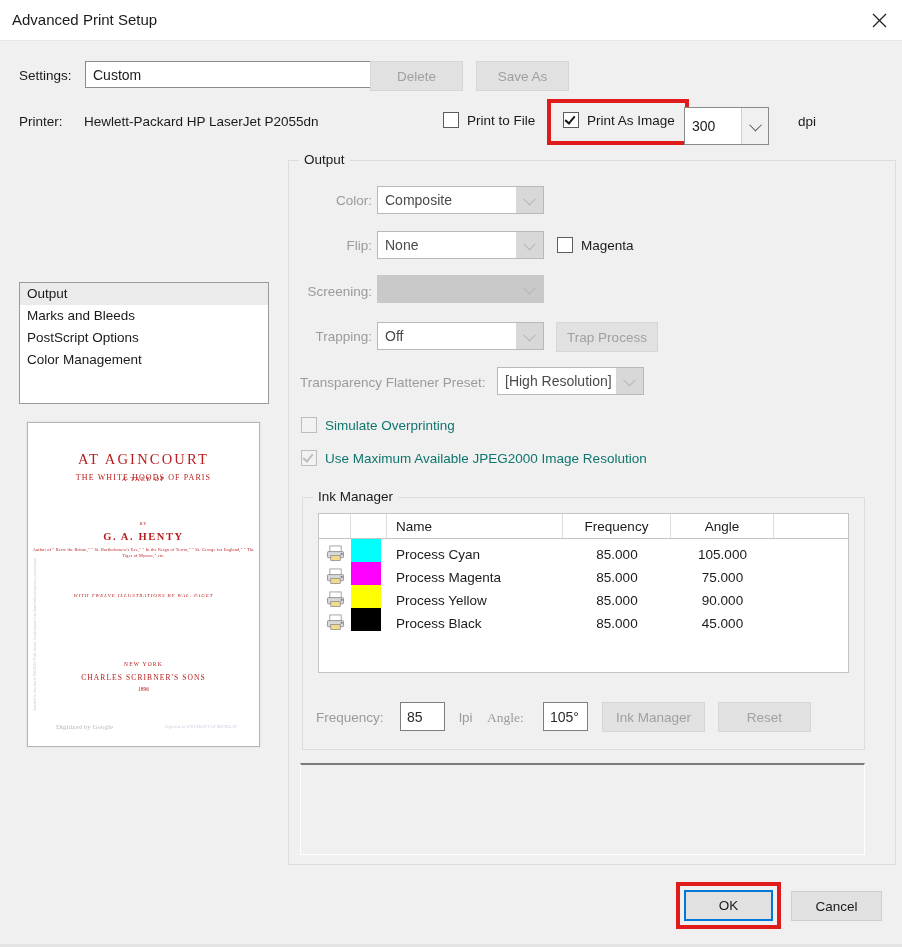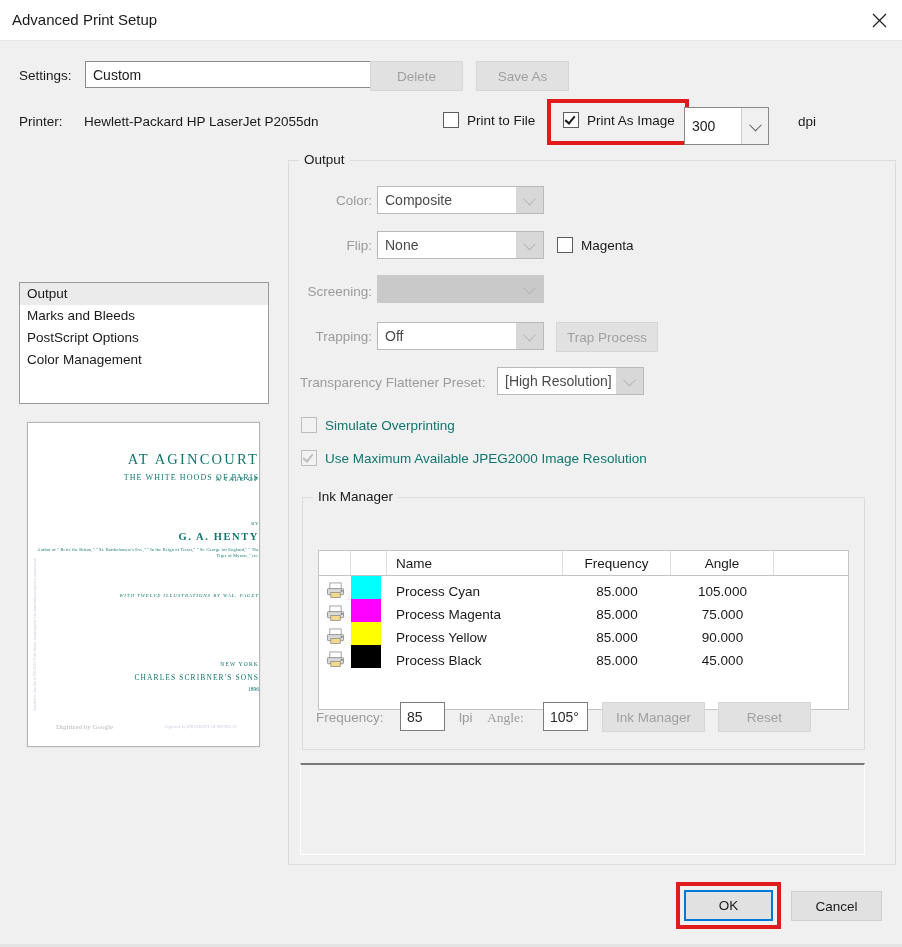--- a/index.html
+++ b/index.html
@@ -129,22 +129,22 @@
   .list-item.selected { background: #ebebeb; }
 
   .preview {
     position: absolute; left: 27px; top: 422px;
     width: 233px; height: 325px;
     background: #ffffff;
     border: 1px solid #b5b5b5;
     box-shadow: 0 0 0 1px #e8e8e8;
     overflow: hidden;
   }
-  .pv { position: absolute; width: 100%; text-align: right;
-        font-family: "Liberation Serif", serif; color: #0f766e; }
+  .pv { position: absolute; width: 100%; text-align: center;
+        font-family: "Liberation Serif", serif; color: #b91c1c; }
   .pv-title { top: 28px; font-size: 14.5px; letter-spacing: 2.2px; }
   .pv-sub1  { top: 52px; font-size: 6.5px; letter-spacing: 1.3px; }
   .pv-sub2  { top: 50px; font-size: 8px;   letter-spacing: 1.1px; }
   .pv-by    { top: 98px; font-size: 4.5px; letter-spacing: 0.8px; }
   .pv-auth  { top: 108px; font-size: 10.5px; font-weight: bold; letter-spacing: 1.6px; }
   .pv-works { top: 124px; font-size: 4.3px; letter-spacing: 0.2px; line-height: 1.5; }
   .pv-ill   { top: 170px; font-size: 5px; font-style: italic; letter-spacing: 0.9px; }
   .pv-city  { top: 238px; font-size: 5.5px; letter-spacing: 1.2px; }
   .pv-pub   { top: 250px; font-size: 7.5px; letter-spacing: 1.1px; }
   .pv-year  { top: 263px; font-size: 5.5px; }
@@ -200,21 +200,21 @@
   #trap-presets-btn { left: 556px; top: 322px; width: 102px; height: 30px; }
   #tfp-label { left: 300px; top: 375px; width: 195px; text-align: left; }
   #tfp-combo { left: 497px; top: 367px; width: 147px; height: 28px; }
 
   #simulate-chk { left: 301px; top: 417px; }
   #jpeg-chk     { left: 301px; top: 450px; }
   .chk-dimlabel { font-size: 13.5px; color: #0f766e; white-space: nowrap; }
 
   
   .ink-table {
-    position: absolute; left: 318px; top: 550px;
+    position: absolute; left: 318px; top: 513px;
     width: 531px; height: 160px;
     background: #ffffff; border: 1px solid #c4c4c4;
   }
   .ink-head { display: flex; height: 25px; border-bottom: 1px solid #c4c4c4; }
   .ink-head > div {
     font-size: 13.5px; color: #1a1a1a;
     display: flex; align-items: center;
     border-right: 1px solid #dcdcdc;
     height: 100%;
   }

